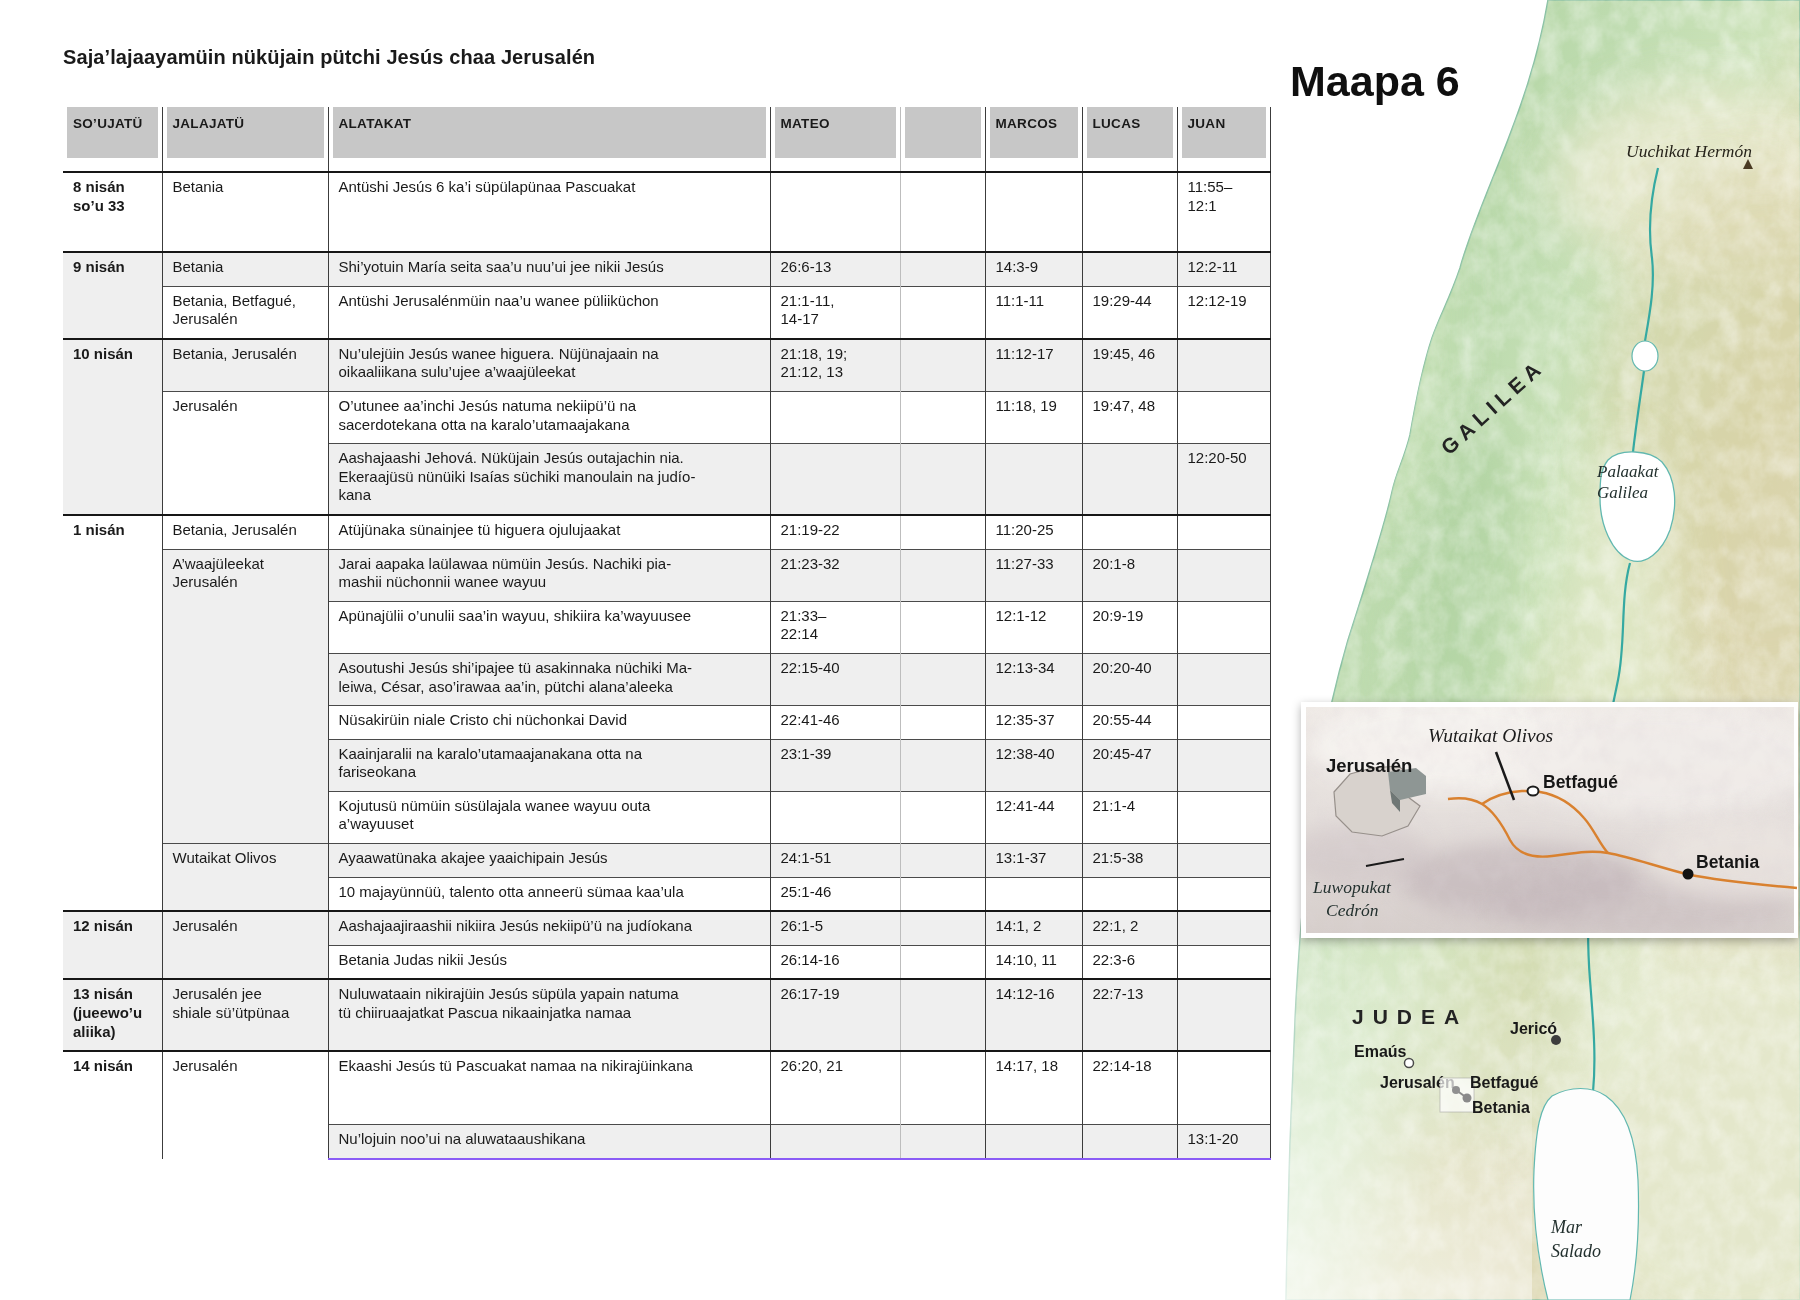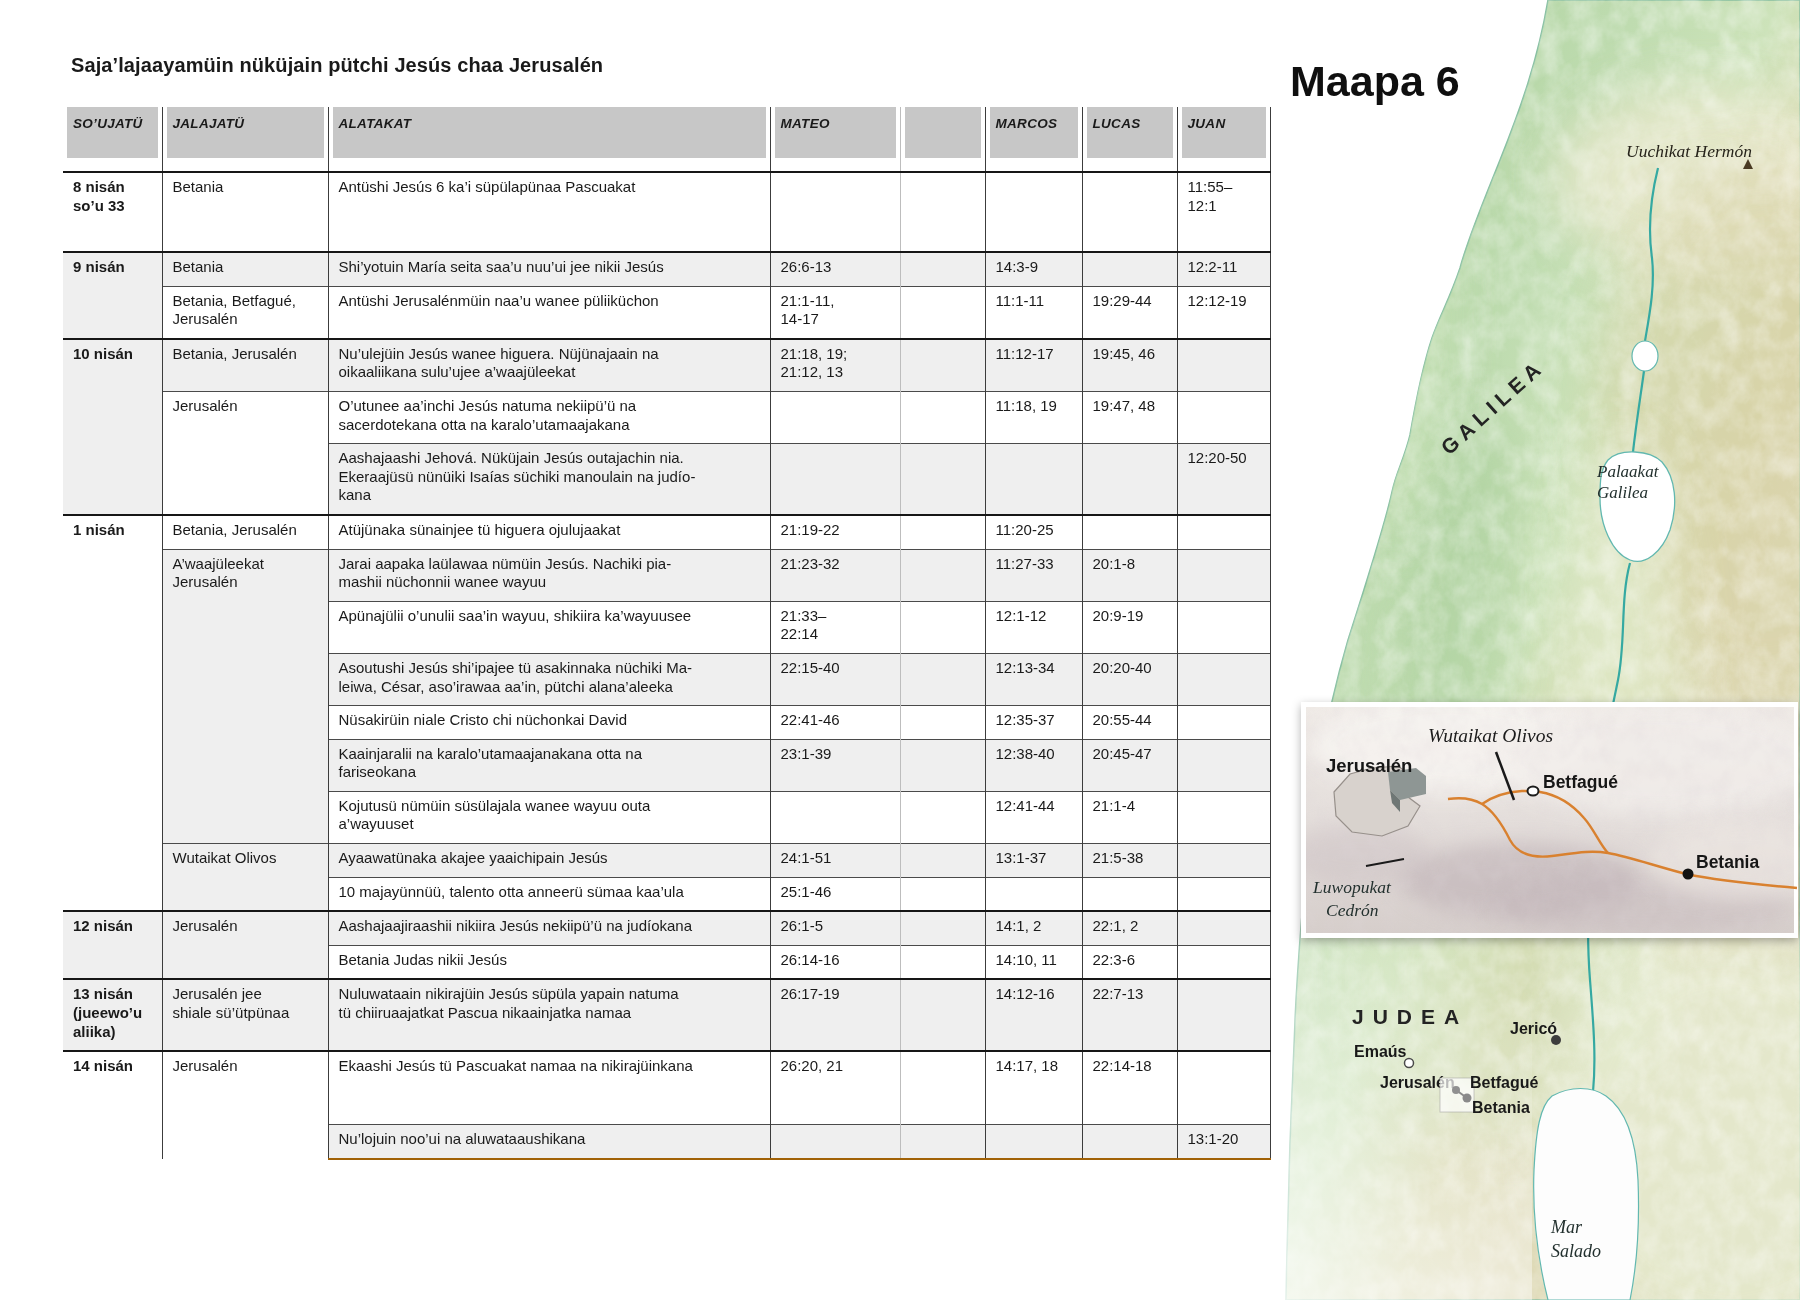--- a/index.html
+++ b/index.html
@@ -1,33 +1,33 @@
 <!DOCTYPE html>
 <html><head>
 <meta charset="utf-8">
 <style>
   html,body{margin:0;padding:0;width:1800px;height:1300px;background:#ffffff;overflow:hidden;}
   body{font-family:"Liberation Sans",sans-serif;color:#1a1a1a;position:relative;}
 
-  .page-title{position:absolute;left:63px;top:46px;font-size:20px;font-weight:700;letter-spacing:.1px;margin:8px;}
+  .page-title{position:absolute;left:63px;top:46px;font-size:20px;font-weight:700;letter-spacing:.1px;margin:0;}
 
   
   .jtable{position:absolute;left:63px;top:107px;width:1207px;border-collapse:collapse;table-layout:fixed;}
   .jtable td,.jtable th{vertical-align:top;text-align:left;font-size:15px;line-height:1.24;
      padding:5px 8px 9px 10px;white-space:pre-line;border-left:1px solid #3c3c3c;border-top:1px solid #4a4a4a;}
   .jtable th{height:33px;font-size:13.5px;font-weight:700;letter-spacing:.3px;background:#c7c7c7;
-     box-shadow:inset 4px 0 0 #ffffff,inset -4px 0 0 #ffffff;border-top:none;border-bottom:none;padding-top:9px;font-style:italic;}
+     box-shadow:inset 4px 0 0 #ffffff,inset -4px 0 0 #ffffff;border-top:none;border-bottom:none;padding-top:9px;}
   .jtable .c-date{border-left:none;font-weight:700;}
   .jtable .c-spacer{border-left:1px solid #bdbdbd;}
   .jtable .c-juan{border-right:1px solid #3c3c3c;margin-left:38px;}
   .jtable tr.gap td{height:13px;padding:0;border-top:none;background:#fff;}
   .jtable tr.group td{border-top:2px solid #161616;}
   .jtable tr.shaded td{background:#efefef;}
   .jtable td.merged{background:#ffffff;}
-  .jtable tr:last-child td{border-bottom:2px solid #a16207;}
+  .jtable tr:last-child td{border-bottom:2px solid #8b5cf6;}
 
   
   .t-maptitle{font-family:"Liberation Sans",sans-serif;font-weight:600;font-size:43px;fill:#0f0f0f;}
   .t-region{font-family:"Liberation Sans",sans-serif;font-weight:700;font-size:20px;fill:#232323;}
   .t-serif{font-family:"Liberation Serif",serif;font-style:italic;fill:#22302e;}
   .t-city{font-family:"Liberation Sans",sans-serif;font-weight:700;font-size:16px;fill:#191919;}
   .t-icity{font-family:"Liberation Sans",sans-serif;font-weight:700;fill:#161616;}
   svg{position:absolute;}
 </style>
 </head>

